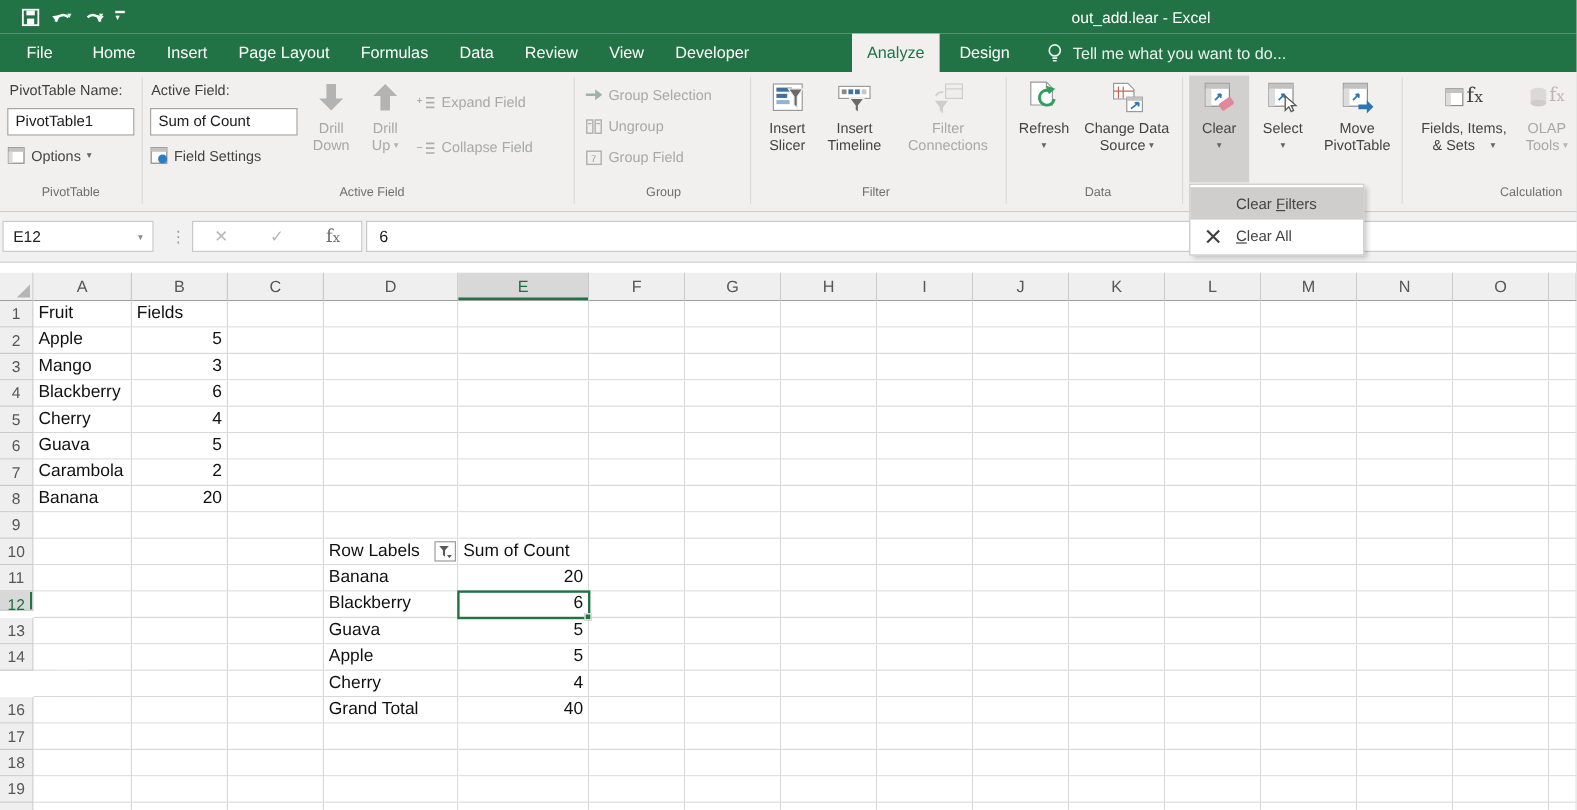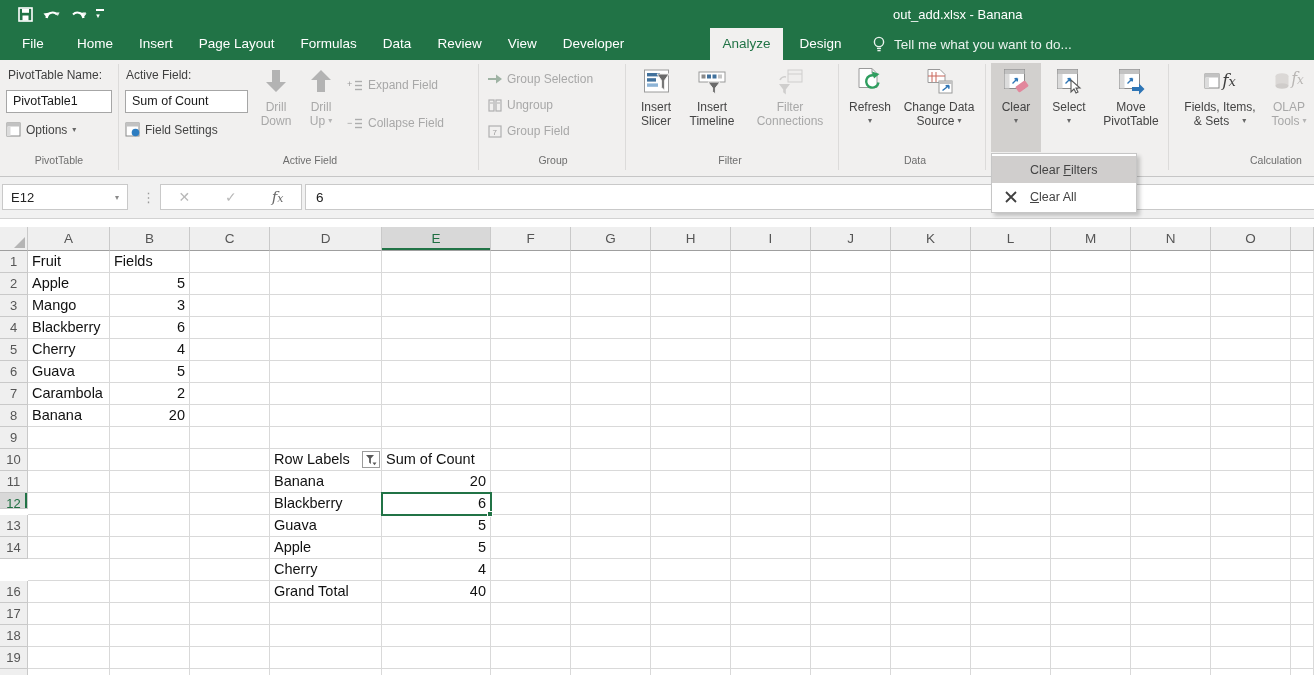--- a/index.html
+++ b/index.html
@@ -38,21 +38,21 @@
   .tbox { position:absolute; height:23px; background:#fff; border:1px solid #a6a6a6; font-size:12.5px;
           color:#1a1a1a; padding:3px 6px; white-space:nowrap; overflow:hidden; }
   .sbtn { position:absolute; display:flex; align-items:center; gap:5px; white-space:nowrap; cursor:default; }
   .bigbtn { position:absolute; top:3px; height:89px; display:flex; flex-direction:column; align-items:center;
             text-align:center; line-height:14px; cursor:default; }
   .bigbtn .ico { height:30px; display:flex; align-items:center; justify-content:center; margin-top:3px; margin-bottom:4px; }
   .disabled { color:#a8a8a8; }
   .caret { font-size:8px; color:#676767; line-height:8px; }
   .disabled .caret { color:#b5b5b5; }
   .pressed { background:#d2d0ce; }
-  .fx { font-family:"DejaVu Serif", serif; font-style:italic; font-size:16px; color:#3f3f3f; }
+  .fx { font-family:"DejaVu Serif", serif; font-size:16px; color:#3f3f3f; }
   .fx-gray { color:#b9b6b4; }
 
   
   .clear-menu { position:absolute; left:991px; top:153px; width:146px; background:#fff;
                 border:1px solid #c6c6c6; box-shadow:3px 3px 4px rgba(0,0,0,.2); z-index:50; padding:2px 0; }
   .menu-item { height:27px; display:flex; align-items:center; font-size:12.5px; color:#444; position:relative; }
   .menu-item .mico { width:38px; display:flex; justify-content:center; align-items:center; }
   .menu-item .mlabel { padding-left:0; }
   .menu-item.hl { background:#d0cecd; }
   .menu-item .u { text-decoration:underline; }
@@ -121,21 +121,21 @@
           <path d="M13.5 11 A6 5.5 0 0 0 3 7.5" fill="none" stroke="#fff" stroke-width="2"></path>
           <polygon points="16.5,6.5 10,5.5 12.5,11.5" fill="#fff"></polygon>
         </svg>
         <span class="caret">▾</span>
       </span>
       <span style="display:flex;flex-direction:column;align-items:center;gap:1px">
         <span style="width:8px;height:2px;background:#fff"></span>
         <span class="caret" style="color:#fff">▾</span>
       </span>
     </div>
-    <div class="title-text">out_add.xlsx - Banana</div>
+    <div class="title-text">out_add.lear - Excel</div>
   </div>
 
   <div class="tabrow">
     <div class="tab-file">File</div>
     <div class="tabs-flex" id="tabs-flex">
         <div class="tab">Home</div>
         <div class="tab">Insert</div>
         <div class="tab">Page Layout</div>
         <div class="tab">Formulas</div>
         <div class="tab">Data</div>

